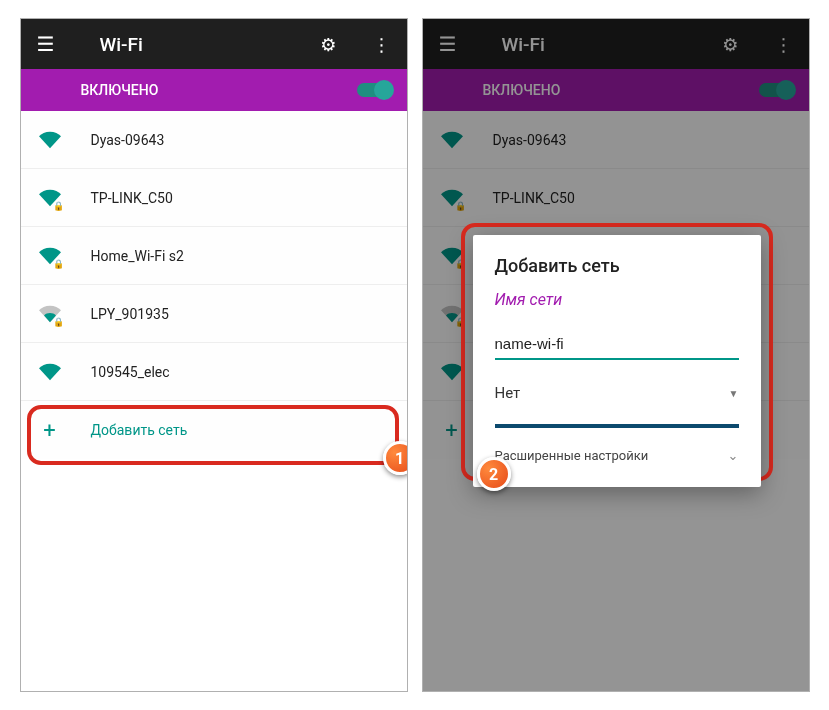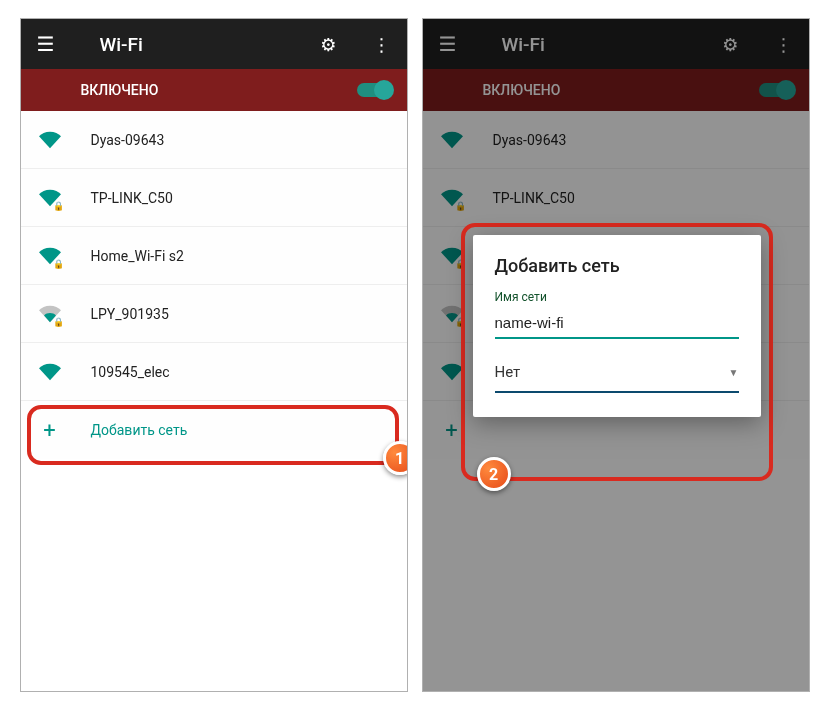--- a/index.html
+++ b/index.html
@@ -35,21 +35,21 @@
     gap: 22px;
   }
   .appbar .title {
     flex: 1;
     font-size: 19px;
     font-weight: 500;
     margin-left: 21px;
   }
   .toggle-row {
     height: 42px;
-    background: #7f1d1d;
+    background: #a21caf;
     color: #fff;
     display: flex;
     align-items: center;
     padding: 0 16px 0 60px;
     font-size: 14px;
     font-weight: 500;
     justify-content: space-between;
   }
   .switch {
     width: 34px;
@@ -149,43 +149,45 @@
     padding: 20px 22px 10px 22px;
     z-index: 10;
   }
   .dialog h2 {
     font-size: 18px;
     font-weight: 500;
     color: #222;
     margin-bottom: 14px;
   }
   .dlg-label {
-    font-size: 12px;
-    color: #14532d;
+    font-size: 16px;
+    color: #a21caf;
     margin-bottom: 6px;
+    font-style: italic;
   }
   .dlg-input {
     width: 100%;
     border: none;
     border-bottom: 2px solid #009688;
     font-size: 15px;
     padding: 4px 0 6px 0;
     outline: none;
     color: #222;
     margin-bottom: 18px;
     background: transparent;
+    margin-top: 16px;
   }
   .dlg-select {
     display: flex;
     justify-content: space-between;
     align-items: center;
     font-size: 15px;
     color: #333;
-    padding: 6px 0 10px 0;
-    border-bottom: 2px solid #0c4a6e;
+    padding: 6px 0 22px 0;
+    border-bottom: 4px solid #0c4a6e;
     margin-bottom: 14px;
     cursor: pointer;
   }
   .dlg-expand {
     display: flex;
     justify-content: space-between;
     align-items: center;
     font-size: 13px;
     color: #444;
     padding: 6px 0 14px 0;
@@ -358,20 +360,24 @@
     <div class="dim"></div>
 
     <div class="dialog">
       <h2>Добавить сеть</h2>
       <div class="dlg-label">Имя сети</div>
       <input class="dlg-input" value="name-wi-fi" style="">
       <div class="dlg-select">
         <span>Нет</span>
         <span class="tri-down">▼</span>
       </div>
+      <div class="dlg-expand">
+        <span>Расширенные настройки</span>
+        <span class="chev-down">⌄</span>
+      </div>
     </div>
 
     <div class="hl-border" style="left:38px; top:204px; width:312px; height:258px;"></div>
     <div class="step-badge" style="left:54px; top:438px;">
         <span>2</span>
       </div>
   </div>
 
 </div>
 

